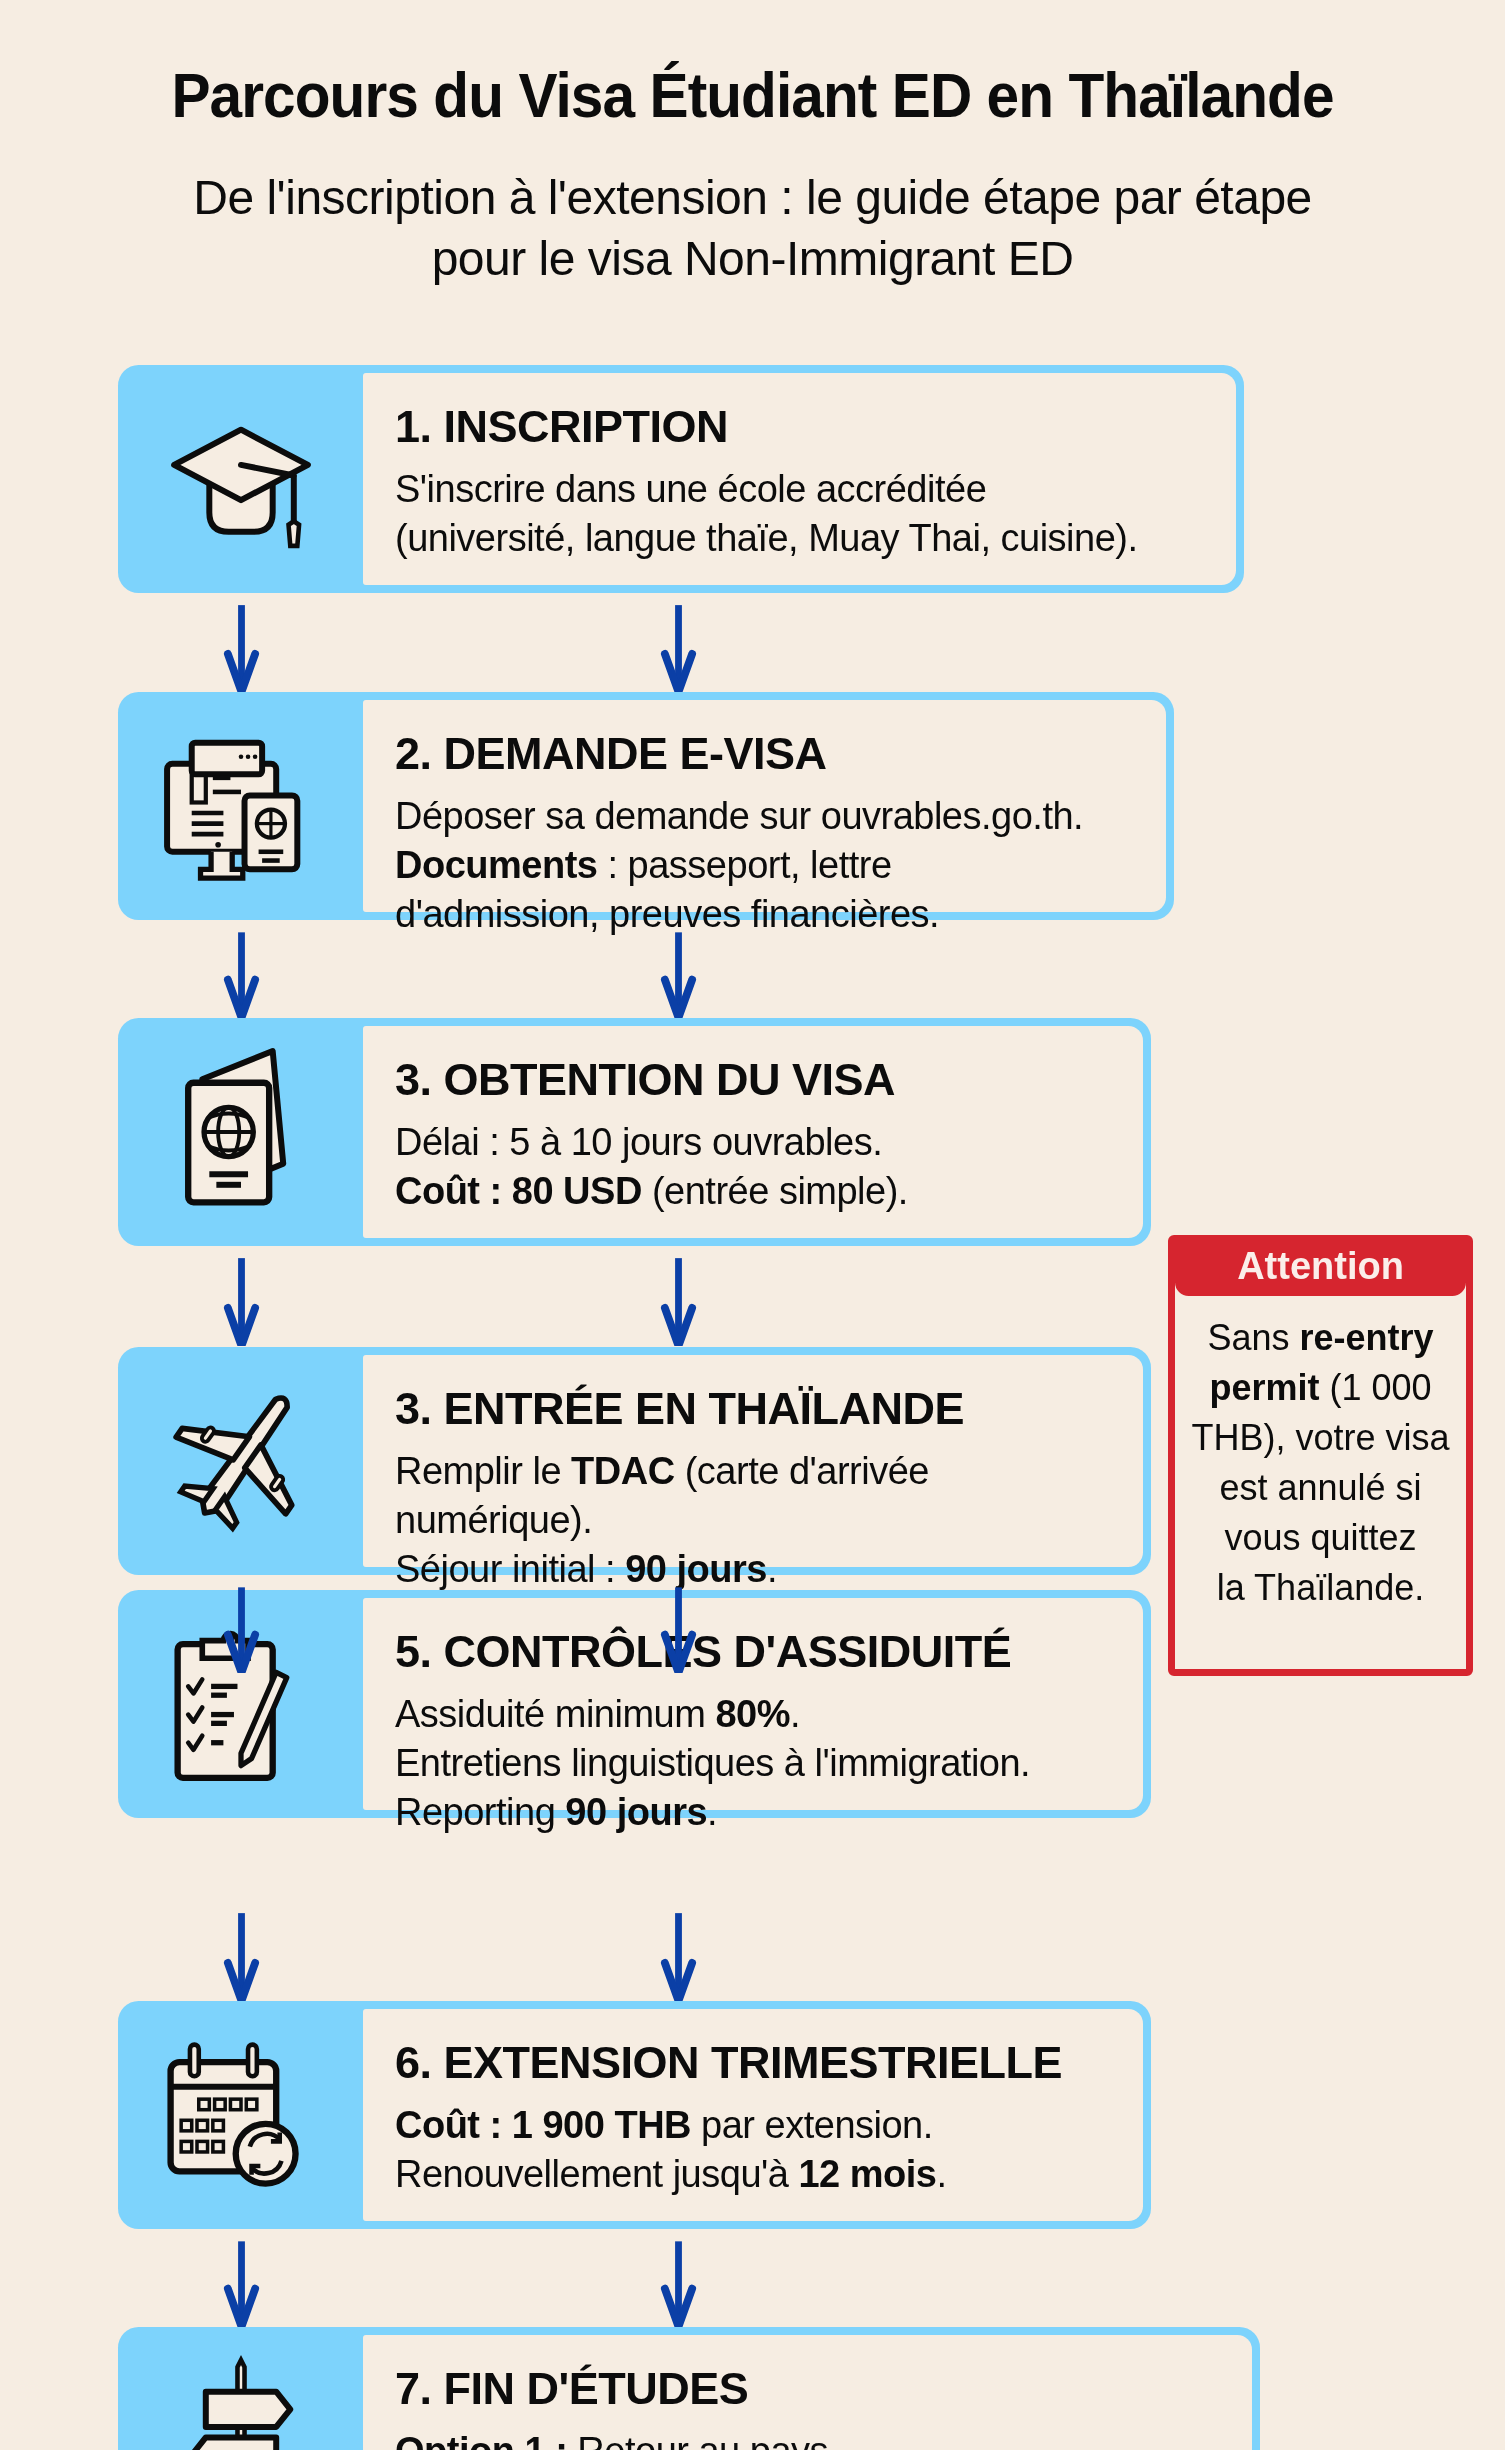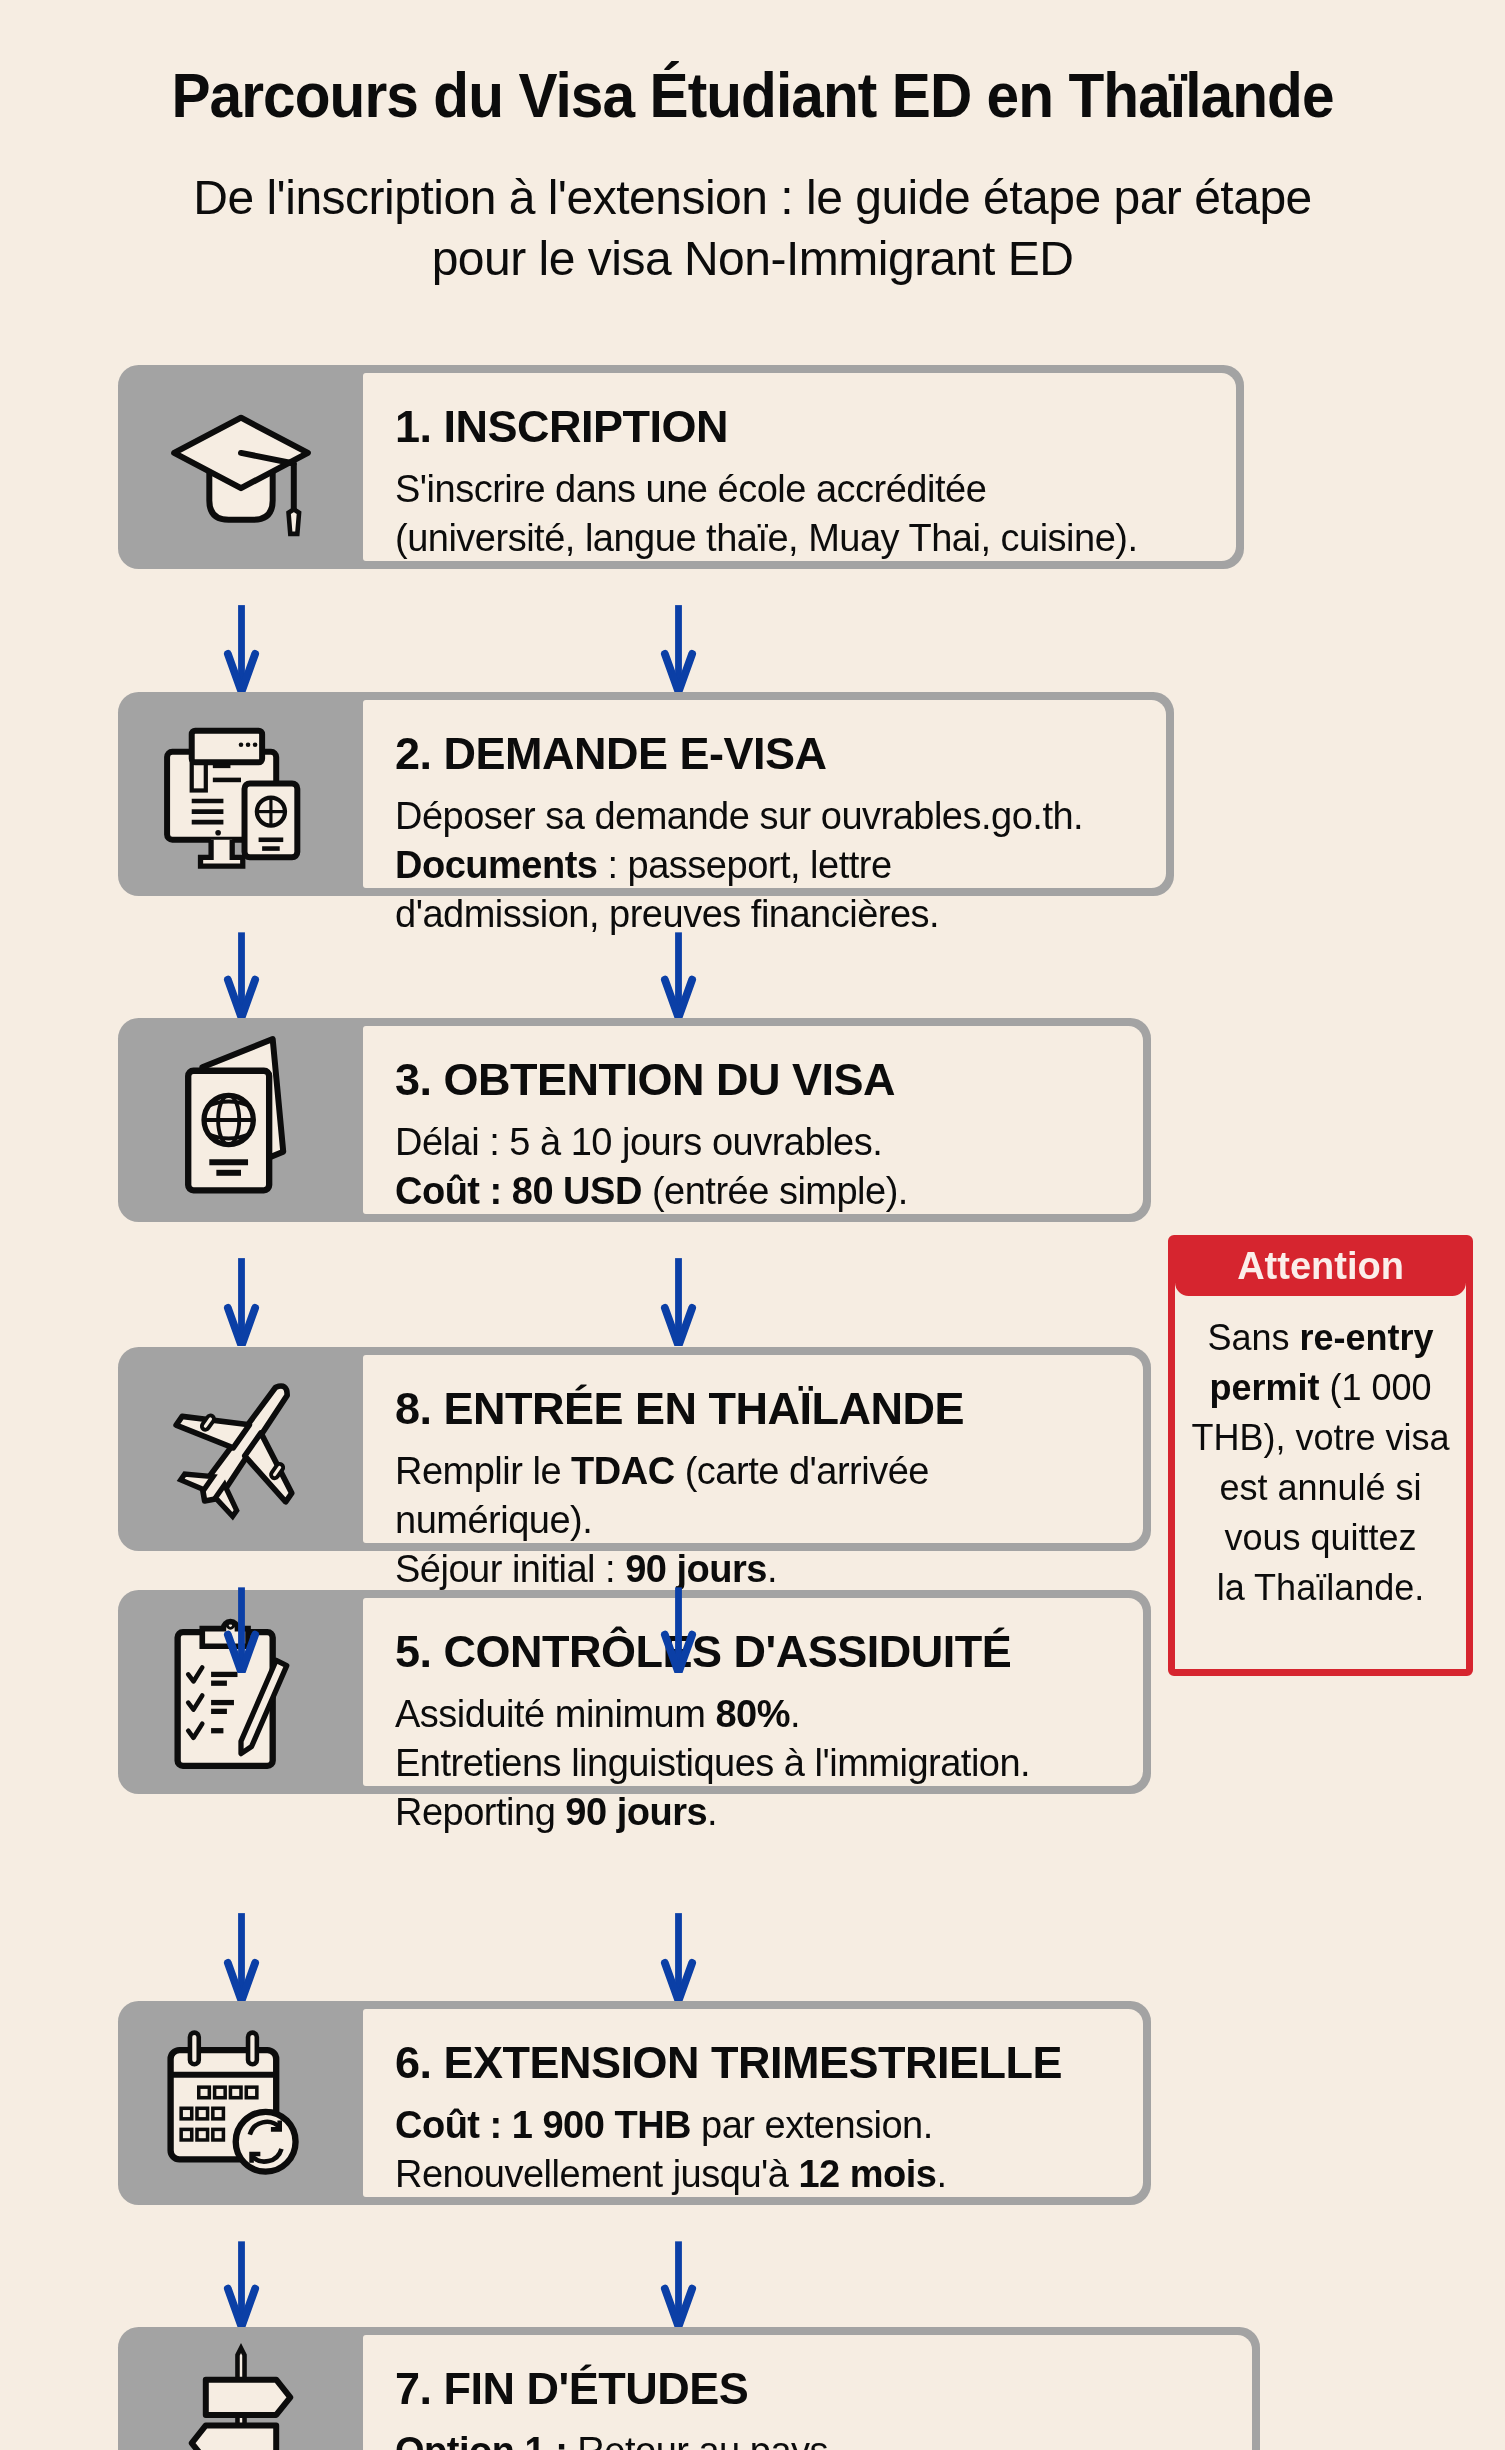--- a/index.html
+++ b/index.html
@@ -12,22 +12,22 @@
   .title {
     position: absolute; left: 0; top: 64px; width: 1505px; text-align: center;
     font-weight: 700; font-size: 63px; letter-spacing: -1px; line-height: 1;
     transform: scaleX(0.93);
   }
   .subtitle {
     position: absolute; left: 0; top: 167px; width: 1505px; text-align: center;
     font-size: 48px; line-height: 61px; letter-spacing: -0.5px;
   }
   .card {
-    position: absolute; left: 118px; height: 204px;
-    background: #a3a3a3; border-radius: 20.6px;
+    position: absolute; left: 118px; height: 228px;
+    background: #7dd3fc; border-radius: 20.6px;
   }
   .card .icon-box {
     position: absolute; left: 0; top: 0; width: 245px; height: 100%;
     display: flex; align-items: center; justify-content: center;
   }
   .card .icon-box svg { width: 176px; height: 176px; }
   .card .body {
     position: absolute; left: 245px; top: 7.8px; right: 7.8px; bottom: 7.8px;
     background: #f6ede2; border-radius: 2.9px 14.7px 14.7px 2.9px;
     padding: 31px 0 0 32px; box-sizing: border-box;
@@ -147,21 +147,21 @@
       <g transform="rotate(35 50 50)">
         <path d="M46 10 q4-6 8 0 l2 70 l-6 6 l-6-6 z" fill="#f6ede2" stroke="#0c0c0c" stroke-width="3.2" stroke-linejoin="round"></path>
         <path d="M46 36 l-34 18 v6 l34-8 z M54 36 l34 18 v6 l-34-8 z" fill="#f6ede2" stroke="#0c0c0c" stroke-width="3.2" stroke-linejoin="round"></path>
         <path d="M46 72 l-14 8 v4 l14-3 z M54 72 l14 8 v4 l-14-3 z" fill="#f6ede2" stroke="#0c0c0c" stroke-width="3"></path>
         <rect x="24" y="44" width="4" height="9" rx="2" fill="#f6ede2" stroke="#0c0c0c" stroke-width="2.2"></rect>
         <rect x="72" y="44" width="4" height="9" rx="2" fill="#f6ede2" stroke="#0c0c0c" stroke-width="2.2"></rect>
       </g>
     </svg>
   </div>
   <div class="body">
-    <div class="step-title">8. ENTRÉE EN THAÏLANDE</div>
+    <div class="step-title">3. ENTRÉE EN THAÏLANDE</div>
     <div class="lines">
         <div class="line"><span>Remplir le </span><b>TDAC</b><span> (carte d'arrivée</span></div>
         <div class="line"><span>numérique).</span></div>
         <div class="line"><span>Séjour initial : </span><b>90 jours</b><span>.</span></div>
       </div>
   </div>
 </div>
 
 <div class="card" style="top:1590px;width:1033px;">
   <div class="icon-box">

